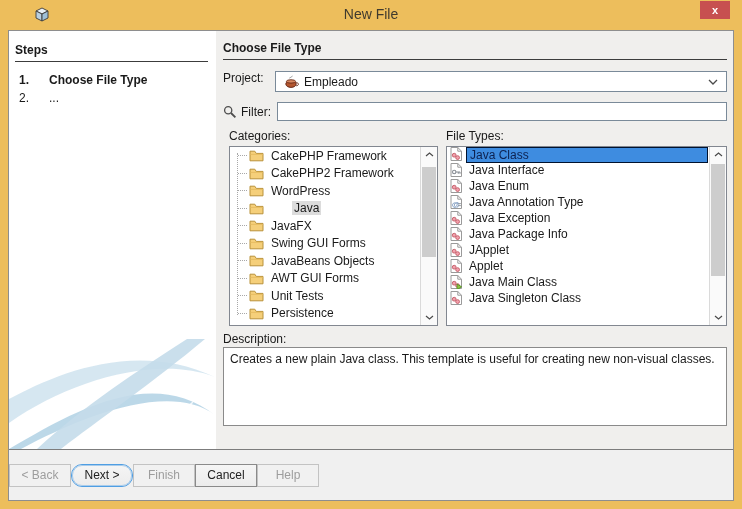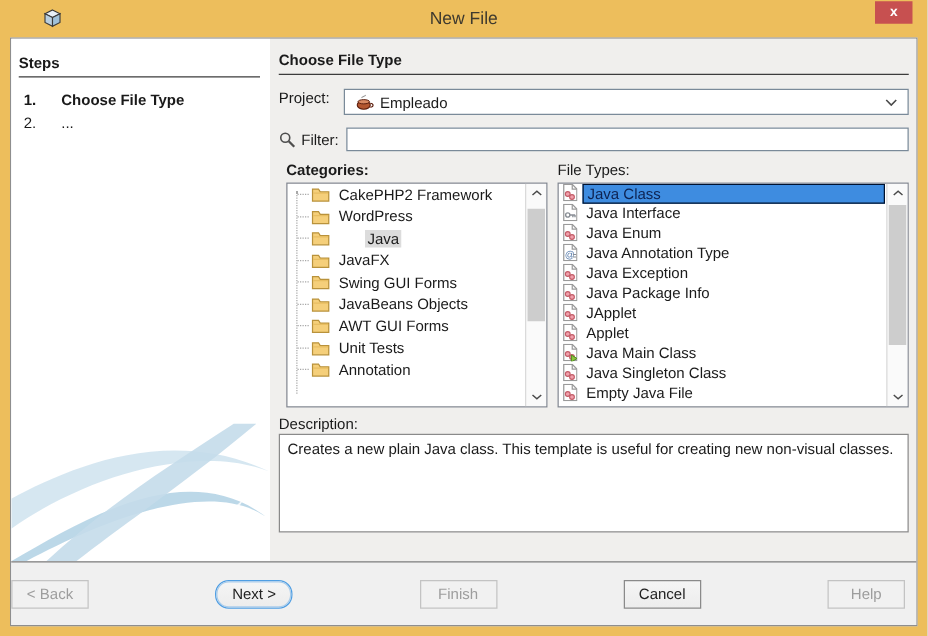--- a/index.html
+++ b/index.html
@@ -18,21 +18,21 @@
   .close-btn{position:absolute;right:12px;top:1px;width:30px;height:18px;
     background:#C75050;color:#fff;display:flex;align-items:center;justify-content:center;
     font-size:11px;font-weight:bold;cursor:default;}
   
   .client{position:absolute;left:8px;top:30px;width:726px;height:471px;
     background:#fff;border:1px solid #8e8e8e;}
   .steps-panel{position:absolute;left:0;top:0;width:207px;height:418px;background:#fff;overflow:hidden;}
   .content-panel{position:absolute;left:207px;top:0;width:517px;height:418px;background:#F0EFED;}
   .footer-bar{position:absolute;left:0;top:418px;width:724px;height:51px;
     background:#F0F0F0;border-top:1px solid #7c7c7c;
-    display:flex;align-items:center;justify-content:space-between;padding-right:9px;}
+    display:flex;align-items:center;justify-content:flex-start;padding-right:9px;}
   
   .steps-heading{margin:12px 8px 0 6px;padding-bottom:4px;border-bottom:1px solid #3c3c3c;
     font-weight:bold;}
   .steps-list{margin-top:9px;}
   .step-row{display:flex;padding:2px 0 2px 10px;}
   .step-num{width:30px;}
   .step-row.active .step-num,.step-row.active .step-label{font-weight:bold;}
   .watermark{position:absolute;left:0;bottom:0;}
   
   .content-heading{position:absolute;left:7px;right:6px;top:10px;padding-bottom:4px;
@@ -41,21 +41,21 @@
     display:flex;align-items:flex-start;}
   .row-project .lbl{width:52px;}
   .combo{flex:1;height:21px;background:#fff;border:1px solid #7a8a99;
     display:flex;align-items:center;padding:0 8px;gap:4px;}
   .combo .combo-chevron{margin-left:auto;}
   .row-filter{position:absolute;left:7px;top:71px;width:504px;height:19px;
     display:flex;align-items:center;}
   .row-filter .lbl{margin:0 6px 0 4px;}
   .filter-input{flex:1;height:19px;border:1px solid #7a8a99;background:#fff;
     font-family:"Liberation Sans",sans-serif;font-size:12px;padding:0 3px;outline:none;}
-  .list-label-cat{position:absolute;left:13px;top:98px;font-weight:bold;}
+  .list-label-cat{position:absolute;left:13px;top:98px;}
   .list-label-ft{position:absolute;left:230px;top:98px;}
   .listbox{position:absolute;top:115px;height:180px;background:#fff;
     border:1px solid #828790;overflow:hidden;}
   .cat-list{left:13px;width:209px;}
   .ft-list{left:230px;width:281px;}
   .tree-vline{position:absolute;left:7px;top:6px;bottom:10px;border-left:1px dotted #a8a8a8;}
   .cat-row{display:flex;align-items:center;height:17.5px;padding-left:8px;position:relative;}
   .cat-row .tree-dash{width:9px;border-top:1px dotted #a8a8a8;margin-right:2px;}
   .cat-row .cat-label{margin-left:5px;padding:0 2px;white-space:nowrap;}
   .cat-row.selected .cat-label{background:#DCDCDC;margin-left:28px;}
@@ -164,20 +164,30 @@
         <div class="tree-vline"></div>
         <div id="categories-rows">
             <div class="cat-row">
               <span class="tree-dash"></span>
               <span>
                 <svg width="15" height="13" viewBox="0 0 15 13">
                   <path d="M1 2.2 h4.8 l1.4 2.2 H14 v7.4 H1 Z" fill="#F5CF7A" stroke="#B9923B"></path>
                   <path d="M1.5 5.4 H13.5" stroke="#E8BE62" stroke-width="1"></path>
                 </svg>
               </span>
+              <span class="cat-label">CakePHP Framework</span>
+            </div>
+            <div class="cat-row">
+              <span class="tree-dash"></span>
+              <span>
+                <svg width="15" height="13" viewBox="0 0 15 13">
+                  <path d="M1 2.2 h4.8 l1.4 2.2 H14 v7.4 H1 Z" fill="#F5CF7A" stroke="#B9923B"></path>
+                  <path d="M1.5 5.4 H13.5" stroke="#E8BE62" stroke-width="1"></path>
+                </svg>
+              </span>
               <span class="cat-label">CakePHP2 Framework</span>
             </div>
             <div class="cat-row">
               <span class="tree-dash"></span>
               <span>
                 <svg width="15" height="13" viewBox="0 0 15 13">
                   <path d="M1 2.2 h4.8 l1.4 2.2 H14 v7.4 H1 Z" fill="#F5CF7A" stroke="#B9923B"></path>
                   <path d="M1.5 5.4 H13.5" stroke="#E8BE62" stroke-width="1"></path>
                 </svg>
               </span>
@@ -244,21 +254,21 @@
               <span class="cat-label">Unit Tests</span>
             </div>
             <div class="cat-row">
               <span class="tree-dash"></span>
               <span>
                 <svg width="15" height="13" viewBox="0 0 15 13">
                   <path d="M1 2.2 h4.8 l1.4 2.2 H14 v7.4 H1 Z" fill="#F5CF7A" stroke="#B9923B"></path>
                   <path d="M1.5 5.4 H13.5" stroke="#E8BE62" stroke-width="1"></path>
                 </svg>
               </span>
-              <span class="cat-label">Annotation</span>
+              <span class="cat-label">Persistence</span>
             </div>
           </div>
         <div class="scrollbar">
           <span class="scroll-arrow up">
             <svg width="9" height="5" viewBox="0 0 9 5">
                 <polyline points="1,4 4.5,1 8,4" fill="none" stroke="#4a4a4a" stroke-width="1.2"></polyline>
               </svg>
           </span>
           <div class="scroll-thumb" style="top:20px;height:90px;"></div>
           <span class="scroll-arrow down">
@@ -374,31 +384,20 @@
             <div class="ft-row">
               <span>
                 <svg width="12" height="14" viewBox="0 0 12 14">
                   <path d="M1 0.5 h6.8 l3.7 3.7 v9.3 h-10.5 z" fill="#fff" stroke="#9a9a9a"></path>
                   <path d="M7.8 0.5 v3.7 h3.7" fill="none" stroke="#9a9a9a"></path>
                   <circle cx="4.2" cy="8.2" r="1.9" fill="#F2A0AC" stroke="#C25B66" stroke-width="0.9"></circle>
                   <circle cx="7.6" cy="10.6" r="1.9" fill="#F2A0AC" stroke="#C25B66" stroke-width="0.9"></circle>
                 </svg>
               </span>
               <span class="ft-label">Java Singleton Class</span>
-            </div>
-            <div class="ft-row">
-              <span>
-                <svg width="12" height="14" viewBox="0 0 12 14">
-                  <path d="M1 0.5 h6.8 l3.7 3.7 v9.3 h-10.5 z" fill="#fff" stroke="#9a9a9a"></path>
-                  <path d="M7.8 0.5 v3.7 h3.7" fill="none" stroke="#9a9a9a"></path>
-                  <circle cx="4.2" cy="8.2" r="1.9" fill="#F2A0AC" stroke="#C25B66" stroke-width="0.9"></circle>
-                  <circle cx="7.6" cy="10.6" r="1.9" fill="#F2A0AC" stroke="#C25B66" stroke-width="0.9"></circle>
-                </svg>
-              </span>
-              <span class="ft-label">Empty Java File</span>
             </div>
           </div>
         <div class="scrollbar">
           <span class="scroll-arrow up">
             <svg width="9" height="5" viewBox="0 0 9 5">
                 <polyline points="1,4 4.5,1 8,4" fill="none" stroke="#4a4a4a" stroke-width="1.2"></polyline>
               </svg>
           </span>
           <div class="scroll-thumb" style="top:17px;height:112px;"></div>
           <span class="scroll-arrow down">

